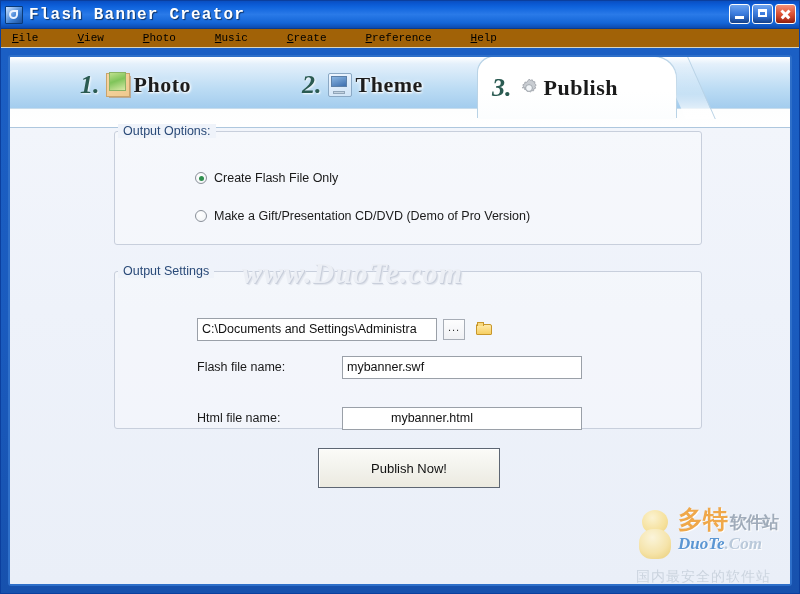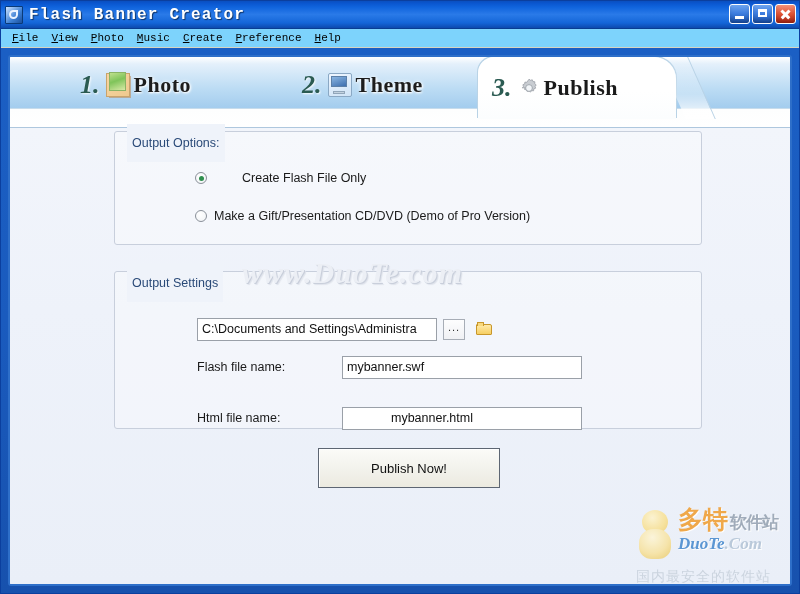--- a/index.html
+++ b/index.html
@@ -98,26 +98,27 @@
     content:""; position:absolute; left:4px; top:8px;
     width:11px; height:2.6px; background:#fff;
   }
   .win-btn.close::before { transform: rotate(45deg); }
   .win-btn.close::after  { transform: rotate(-45deg); }
 
   
   #menu-bar {
     height: 19px;
     flex: 0 0 19px;
-    background: #7dd3fc;
+    background: #a16207;
     display: flex;
     align-items: center;
     padding-left: 5px;
     border-bottom: 1px solid #d8d4c0;
     box-sizing: border-box;
+    gap: 26px;
   }
   .menu-item {
     font-family: "Liberation Mono", "DejaVu Sans Mono", monospace;
     font-size: 11px;
     color: #000000;
     padding: 1px 7px 1px 6px;
     white-space: nowrap;
     cursor: default;
   }
   .menu-item .acc { text-decoration: underline; }
@@ -255,23 +256,23 @@
 
   .group-box {
     position: absolute;
     border: 1px solid #c8cfdc;
     border-radius: 3px;
     background: rgba(255,255,255,0.32);
     box-sizing: border-box;
   }
   .group-title {
     position: absolute;
-    top: -8px; left: 12px;
+    top: -8px; left: 3px;
     background: #eff3fa;
-    padding: 12px 5px;
+    padding: 0 5px;
     font-size: 12.5px;
     color: #2a4a78;
     white-space: nowrap;
   }
 
   #group-output-options { left: 104px; top: 3px; width: 588px; height: 114px; }
   #group-output-settings { left: 104px; top: 143px; width: 588px; height: 158px; }
 
   .radio-row {
     position: absolute;
@@ -292,21 +293,21 @@
     box-sizing: border-box;
   }
   .radio.checked::after {
     content:"";
     position:absolute; left:2.5px; top:2.5px;
     width:5px; height:5px;
     border-radius:50%;
     background:#2f8f4e;
   }
 
-  #radio-flash-only  { left: 80px; top: 39px; gap: 28px; }
+  #radio-flash-only  { left: 80px; top: 39px; }
   #radio-gift-cd     { left: 80px; top: 77px; }
 
   .field-row {
     position: absolute;
     display: flex;
     align-items: center;
     height: 24px;
   }
   .field-label {
     font-size: 12.5px;

